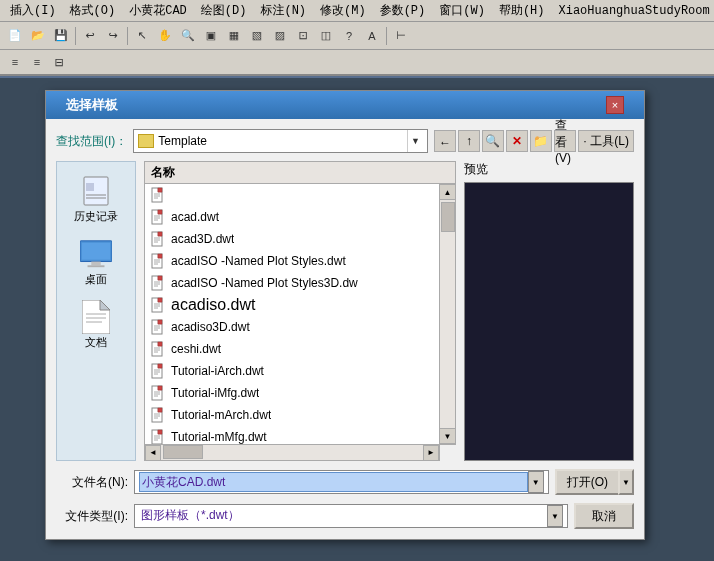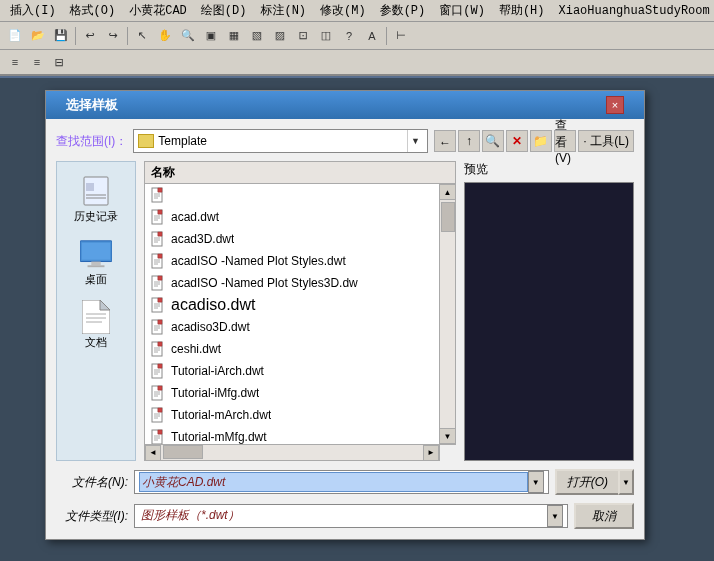--- a/index.html
+++ b/index.html
@@ -132,21 +132,21 @@
 
     
     .lookin-row {
       display: flex;
       align-items: center;
       gap: 6px;
       margin-bottom: 8px;
     }
     .lookin-label {
       font-size: 12px;
-      color: #8b5cf6;
+      color: #0f766e;
       white-space: nowrap;
     }
     .lookin-combo {
       flex: 1;
       height: 24px;
       background: #fff;
       border: 1px solid #888;
       display: flex;
       align-items: center;
       padding: 0 4px;
@@ -296,21 +296,20 @@
       color: #555;
       font-size: 11px;
     }
 
     
     .form-row {
       display: flex;
       align-items: center;
       gap: 6px;
       margin-top: 8px;
-      font-style: italic;
     }
     .form-label {
       width: 72px;
       font-size: 12px;
       color: #000;
       text-align: right;
       flex-shrink: 0;
     }
     .form-input-combo {
       flex: 1;
@@ -319,21 +318,21 @@
       border: 1px solid #888;
       display: flex;
       align-items: center;
       padding: 0 4px;
       position: relative;
     }
     .form-input-text {
       flex: 1;
       font-size: 12px;
       background: #b8d4f8;
-      color: #7f1d1d;
+      color: #4c1d95;
       padding: 1px 2px;
       border: 1px solid #6090cc;
       height: 20px;
       overflow: hidden;
       text-overflow: ellipsis;
       white-space: nowrap;
     }
     .form-input-arrow {
       width: 16px;
       height: 22px;

